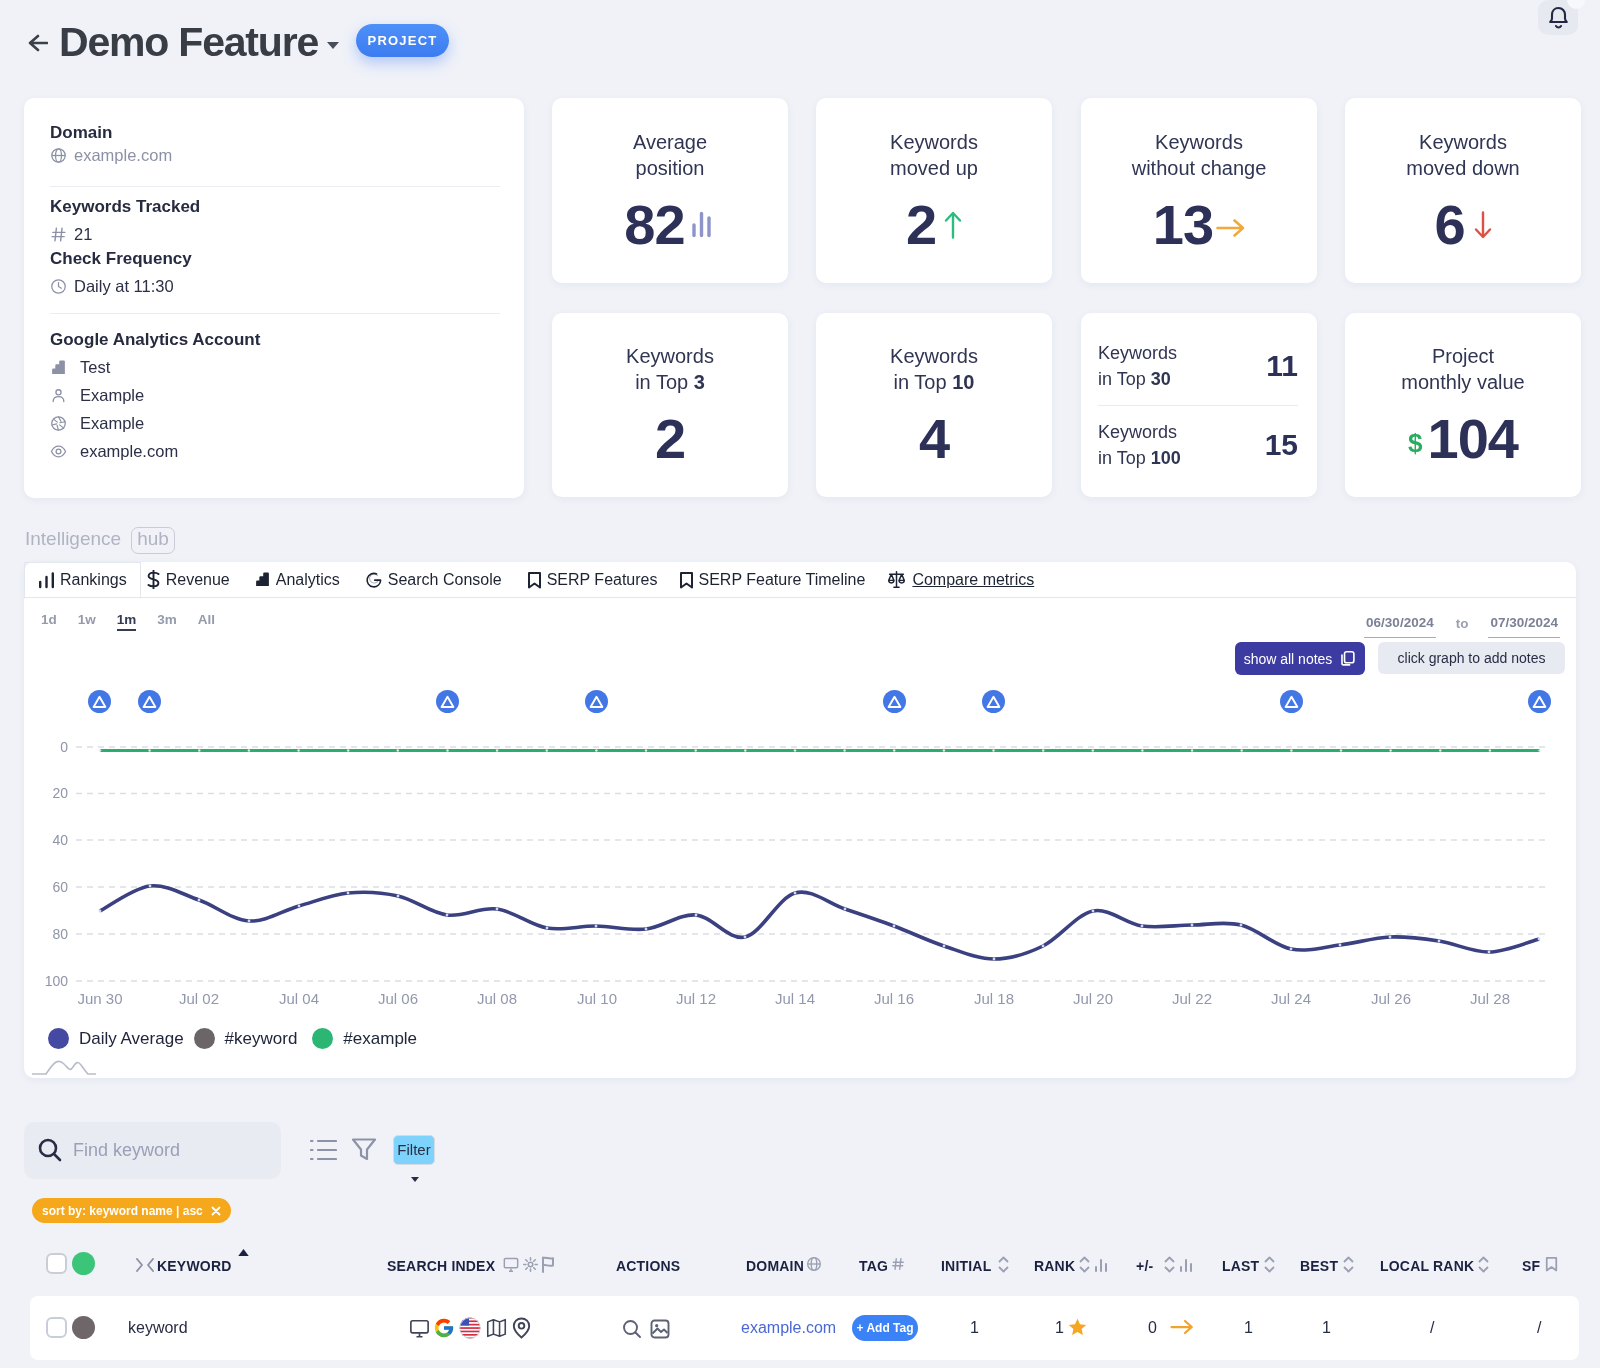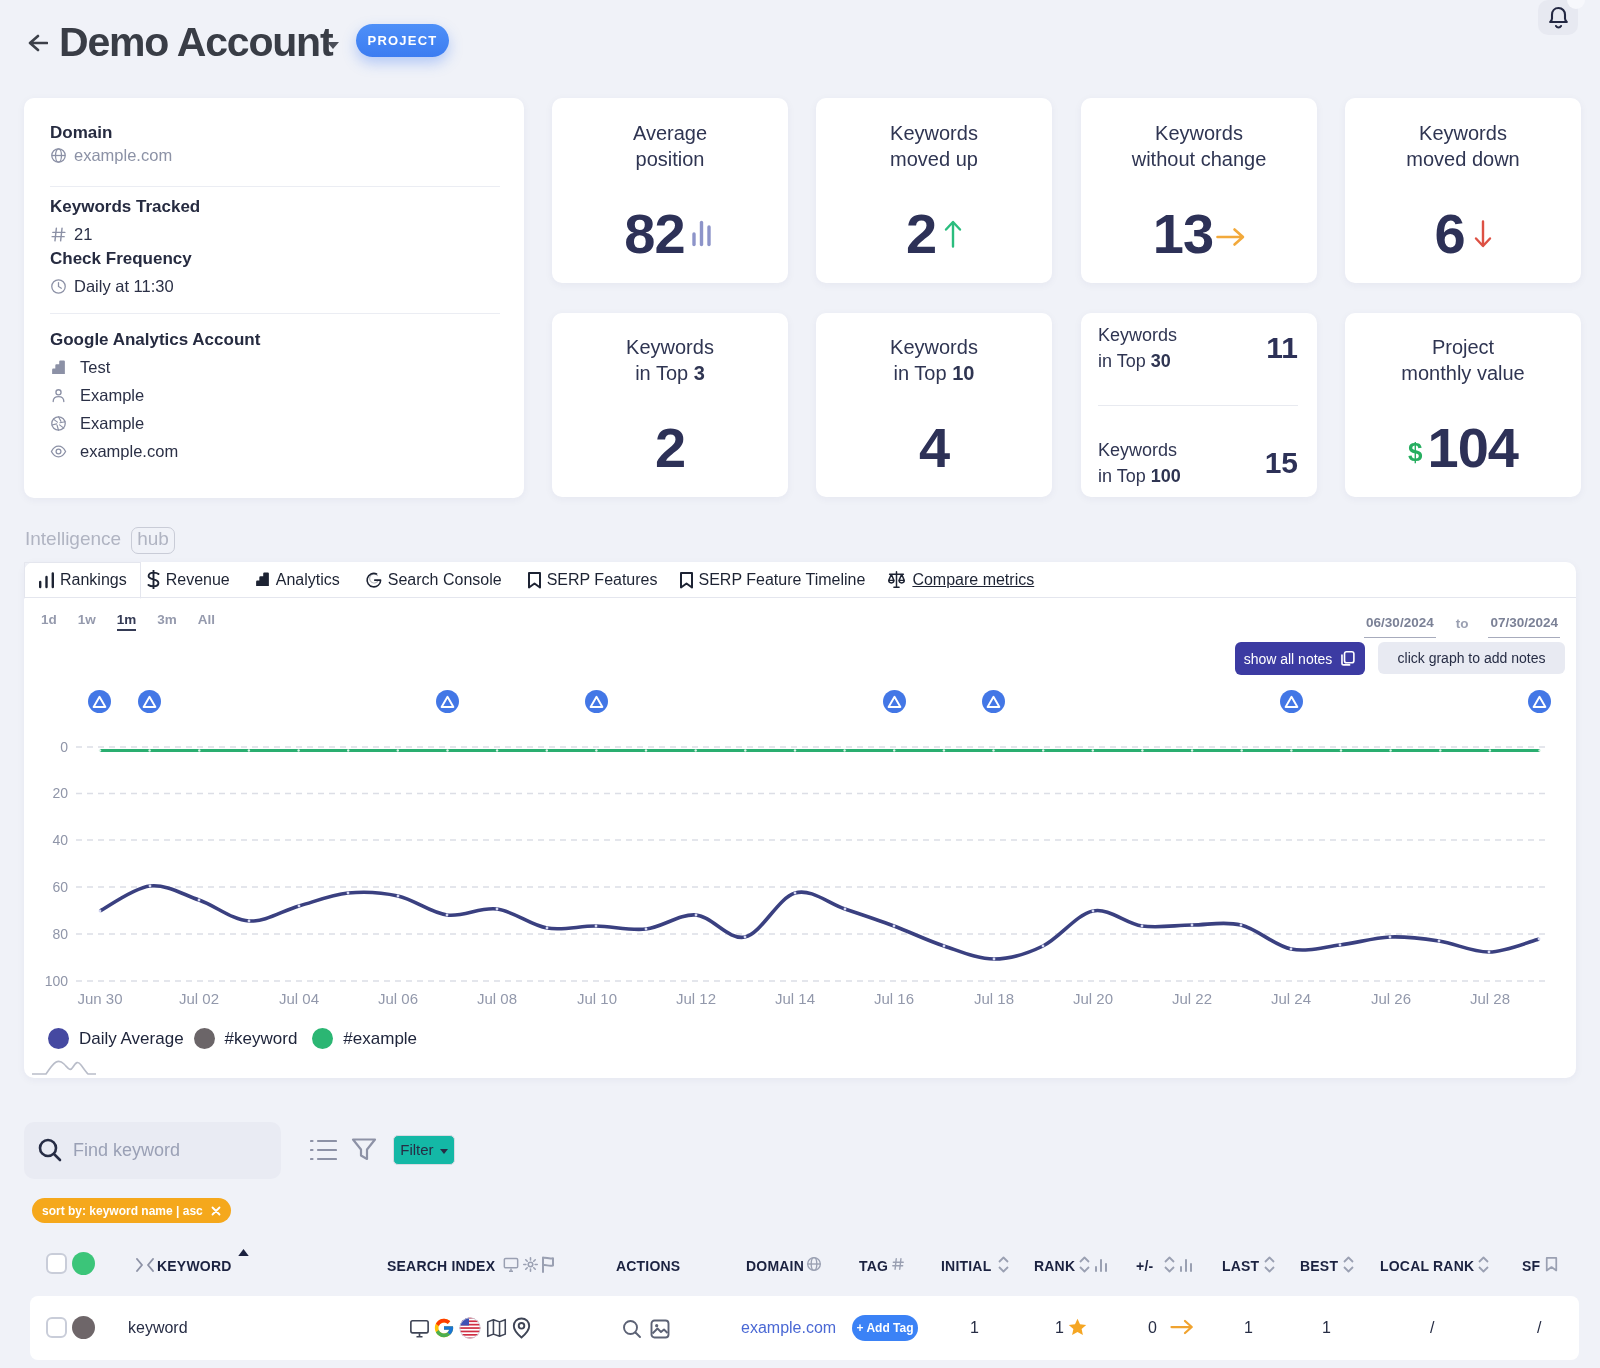--- a/index.html
+++ b/index.html
@@ -18,21 +18,21 @@
 
 
 #info-card { left:24px; top:98px; width:500px; height:400px; }
 .lbl { position:absolute; font-size:17px; font-weight:700; color:#262b40; }
 .val { position:absolute; font-size:16.5px; color:#2b3046; }
 .val.gray { color:#8c92a6; }
 .icn { position:absolute; width:17px; height:17px; color:#8c91a6; }
 .divider { position:absolute; left:50px; width:450px; border-top:1px solid #ebedf3; }
 
 
-.stat { position:absolute; width:236px; display:flex; flex-direction:column; align-items:center; justify-content:center;gap:18px; }
+.stat { position:absolute; width:236px; display:flex; flex-direction:column; align-items:center; justify-content:center; }
 .stat .t { font-size:20px; line-height:26px; color:#2f3552; text-align:center; font-weight:500;}
 .stat .n { font-size:56px; font-weight:800; color:#2d3157; line-height:1; margin-top:16px; letter-spacing:-1px;}
 .row1 { top:98px; height:185px; }
 .row2 { top:313px; height:184px; }
 .c1 { left:552px; } .c2 { left:816px; } .c3 { left:1081px; } .c4 { left:1345px; }
 .numline { display:flex; align-items:center; justify-content:center; }
 #top30card { padding:0 19px 0 17px; align-items:stretch; justify-content:center; }
 .t30row { display:flex; align-items:center; justify-content:space-between; }
 .t30row .tt { font-size:18px; line-height:26px; color:#2f3552; font-weight:500; }
 .t30row .vv { font-size:30px; font-weight:800; color:#2d3157; }
@@ -57,37 +57,37 @@
 .note { position:absolute; width:23px; height:23px; border-radius:50%; background:#4377e6; top:128px; }
 .note svg { position:absolute; left:4px; top:5px; }
 
 
 #legend { position:absolute; left:24px; top:466px; display:flex; align-items:center; font-size:17px; color:#20263c; }
 .dot { width:21px; height:21px; border-radius:50%; margin-right:10px; }
 
 
 #search-box { left:24px; top:1122px; width:257px; height:57px; background:#e9ebf3; border-radius:10px; }
 #search-ph { left:73px; top:1140px; font-size:18px; color:#9aa0b5; }
-#filter-btn { left:393px; top:1135px; width:62px; height:30px; background:#14b8a6; border:1px solid #d9dbe2; border-radius:5px; font-size:15px; color:#272d45; text-align:center; line-height:28px; }
+#filter-btn { left:393px; top:1135px; width:42px; height:30px; background:#7dd3fc; border:1px solid #d9dbe2; border-radius:5px; font-size:15px; color:#272d45; text-align:center; line-height:28px; }
 #sort-chip { left:32px; top:1198px; height:25px; border-radius:13px; background:#f5a81c; color:#fff; font-size:12px; font-weight:700; display:inline-flex; align-items:center; padding:0 10px; gap:8px; }
 
 
 .th { position:absolute; font-size:14px; font-weight:800; color:#1b2240; letter-spacing:0.2px; top:1258px; }
 .checkbox { position:absolute; width:21px; height:21px; border:2px solid #c9cdd9; border-radius:6px; background:#fff; }
 #table-row { left:30px; top:1296px; width:1549px; height:64px; border-radius:8px; }
 .td { position:absolute; font-size:16px; color:#272d45; top:1319px; }
 #addtag { position:absolute; left:852px; top:1315px; width:66px; height:26px; border-radius:13px; background:#3b82f6; color:#fff; font-size:12px; font-weight:700; text-align:center; line-height:26px; }
 </style>
 </head>
 <body>
 
 <svg id="backarrow" class="abs" width="22" height="26" viewBox="0 0 22 26">
     <path d="M12 6 L4 13 L12 20 M4.5 13 L21 13" stroke="#3c4049" stroke-width="2.6" fill="none" stroke-linecap="round" stroke-linejoin="round"></path>
   </svg>
-<h1>Demo Account</h1>
+<h1>Demo Feature</h1>
 <div id="title-caret" class="abs"></div>
 <div id="project-btn" class="abs">PROJECT</div>
 <div id="bell-btn" class="abs"></div>
 <div id="bell-dot" class="abs"></div>
 <svg class="abs" style="left:1549px;top:6px;" width="19" height="23" viewBox="0 0 19 23">
     <path d="M9.5 2 C5.6 2 3 4.9 3 8.7 L3 12.5 C3 14 2.2 15 1.2 16 L17.8 16 C16.8 15 16 14 16 12.5 L16 8.7 C16 4.9 13.4 2 9.5 2 Z" fill="none" stroke="#232842" stroke-width="2.1" stroke-linejoin="round"></path>
     <path d="M7 20 C7.6 21 8.4 21.5 9.5 21.5 C10.6 21.5 11.4 21 12 20" fill="none" stroke="#232842" stroke-width="2.1" stroke-linecap="round"></path>
   </svg>
 
 <div id="info-card" class="abs card"></div>

